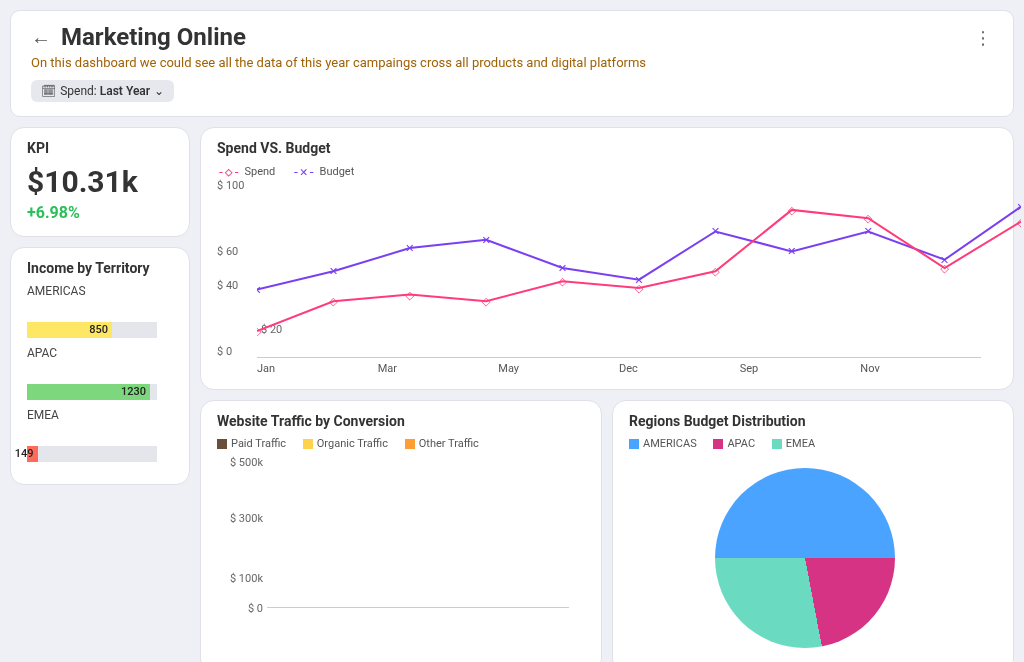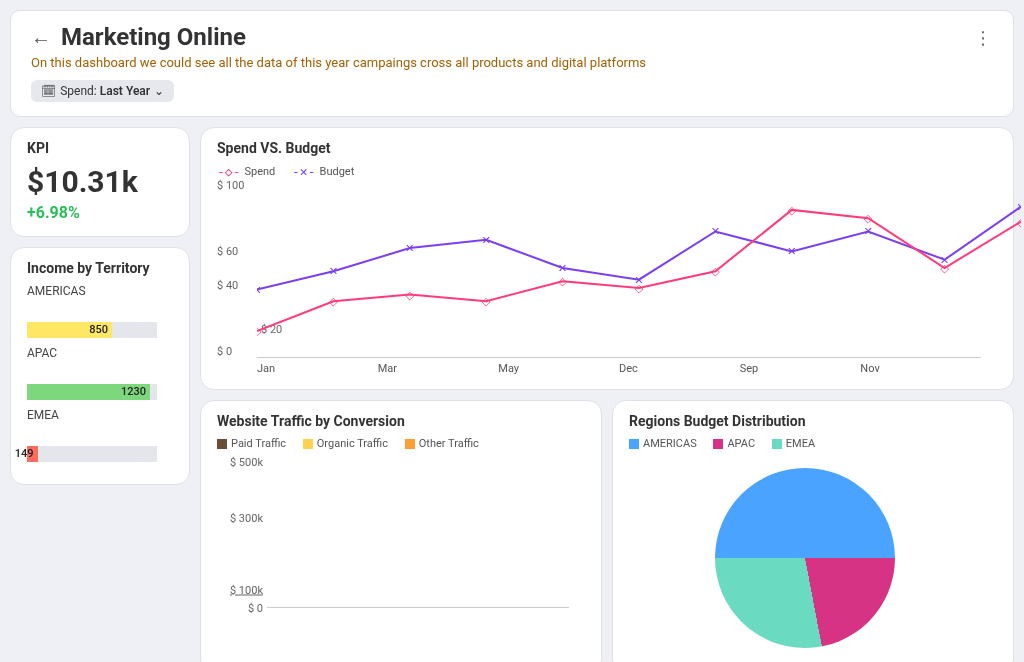--- a/index.html
+++ b/index.html
@@ -204,21 +204,21 @@
             </span>
           <span class="item">
               <span class="swatch sq c-other"></span>
               <span>Other Traffic</span>
             </span>
         </div>
         <div style="position:relative;">
           <div class="bar-yticks" id="bar-yticks">
               <div class="bar-ytick" style="top: 4px; text-align: center;">$ 500k</div>
               <div class="bar-ytick" style="top: 60px;">$ 300k</div>
-              <div class="bar-ytick" style="top: 132px; text-decoration: underline;">$ 100k</div>
+              <div class="bar-ytick" style="top: 120px;">$ 100k</div>
               <div class="bar-ytick" style="top: 150px;">$ 0</div>
             </div>
           <div class="bars-plot" id="bars-plot">
               <div class="bgroup">
                 <div class="c-paid" style="height: 48%;"></div>
                 <div class="c-organic" style="height: 70%;"></div>
                 <div class="c-other" style="height: 48%;"></div>
               </div>
               <div class="bgroup">
                 <div class="c-paid" style="height: 66%;"></div>

